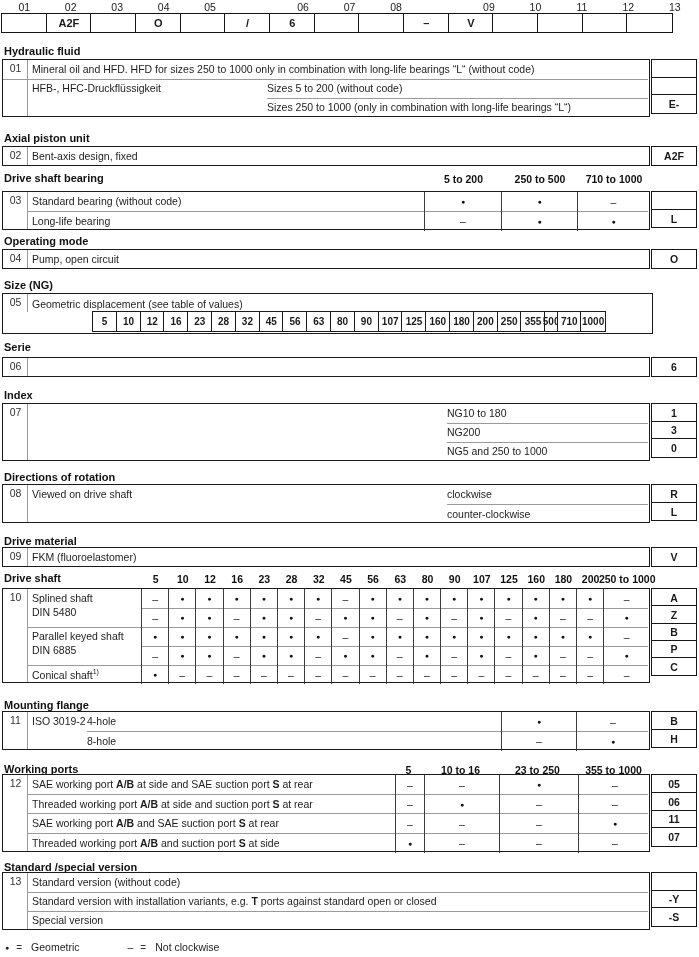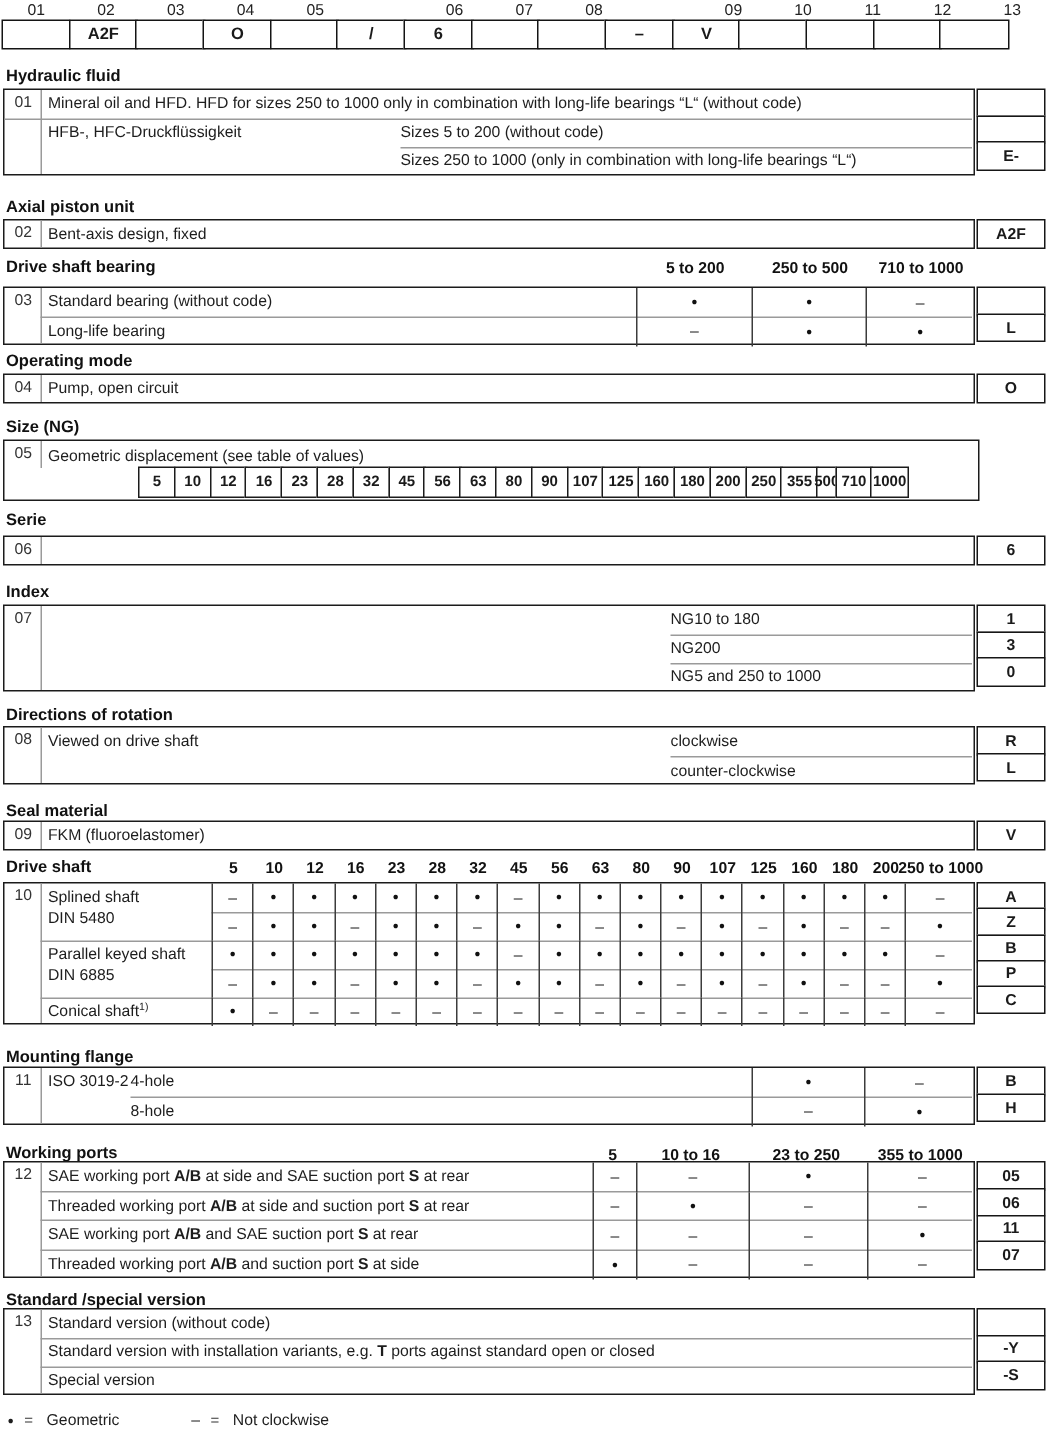--- a/index.html
+++ b/index.html
@@ -200,21 +200,21 @@
     <div class="num">08</div>
     <div class="desc" style="left:29px;top:3px">Viewed on drive shaft</div>
     <div class="desc" style="left:444px;top:3px">clockwise</div>
     <div class="desc" style="left:444px;top:22.5px">counter-clockwise</div>
   </div>
   <div class="codecol" style="top:484px;--rh:19.5px">
       <div class="codecell">R</div>
       <div class="codecell">L</div>
     </div>
 
-  <div class="heading" style="top:535px">Seal material</div>
+  <div class="heading" style="top:535px">Drive material</div>
   <div class="tbl" style="top:547px;height:20px">
     <div class="vline"></div>
     <div class="num">09</div>
     <div class="desc" style="left:29px;top:3px">FKM (fluoroelastomer)</div>
   </div>
   <div class="codecol" style="top:547px;--rh:20px">
       <div class="codecell">V</div>
     </div>
 
   <div class="heading" style="top:572px">Drive shaft</div>

